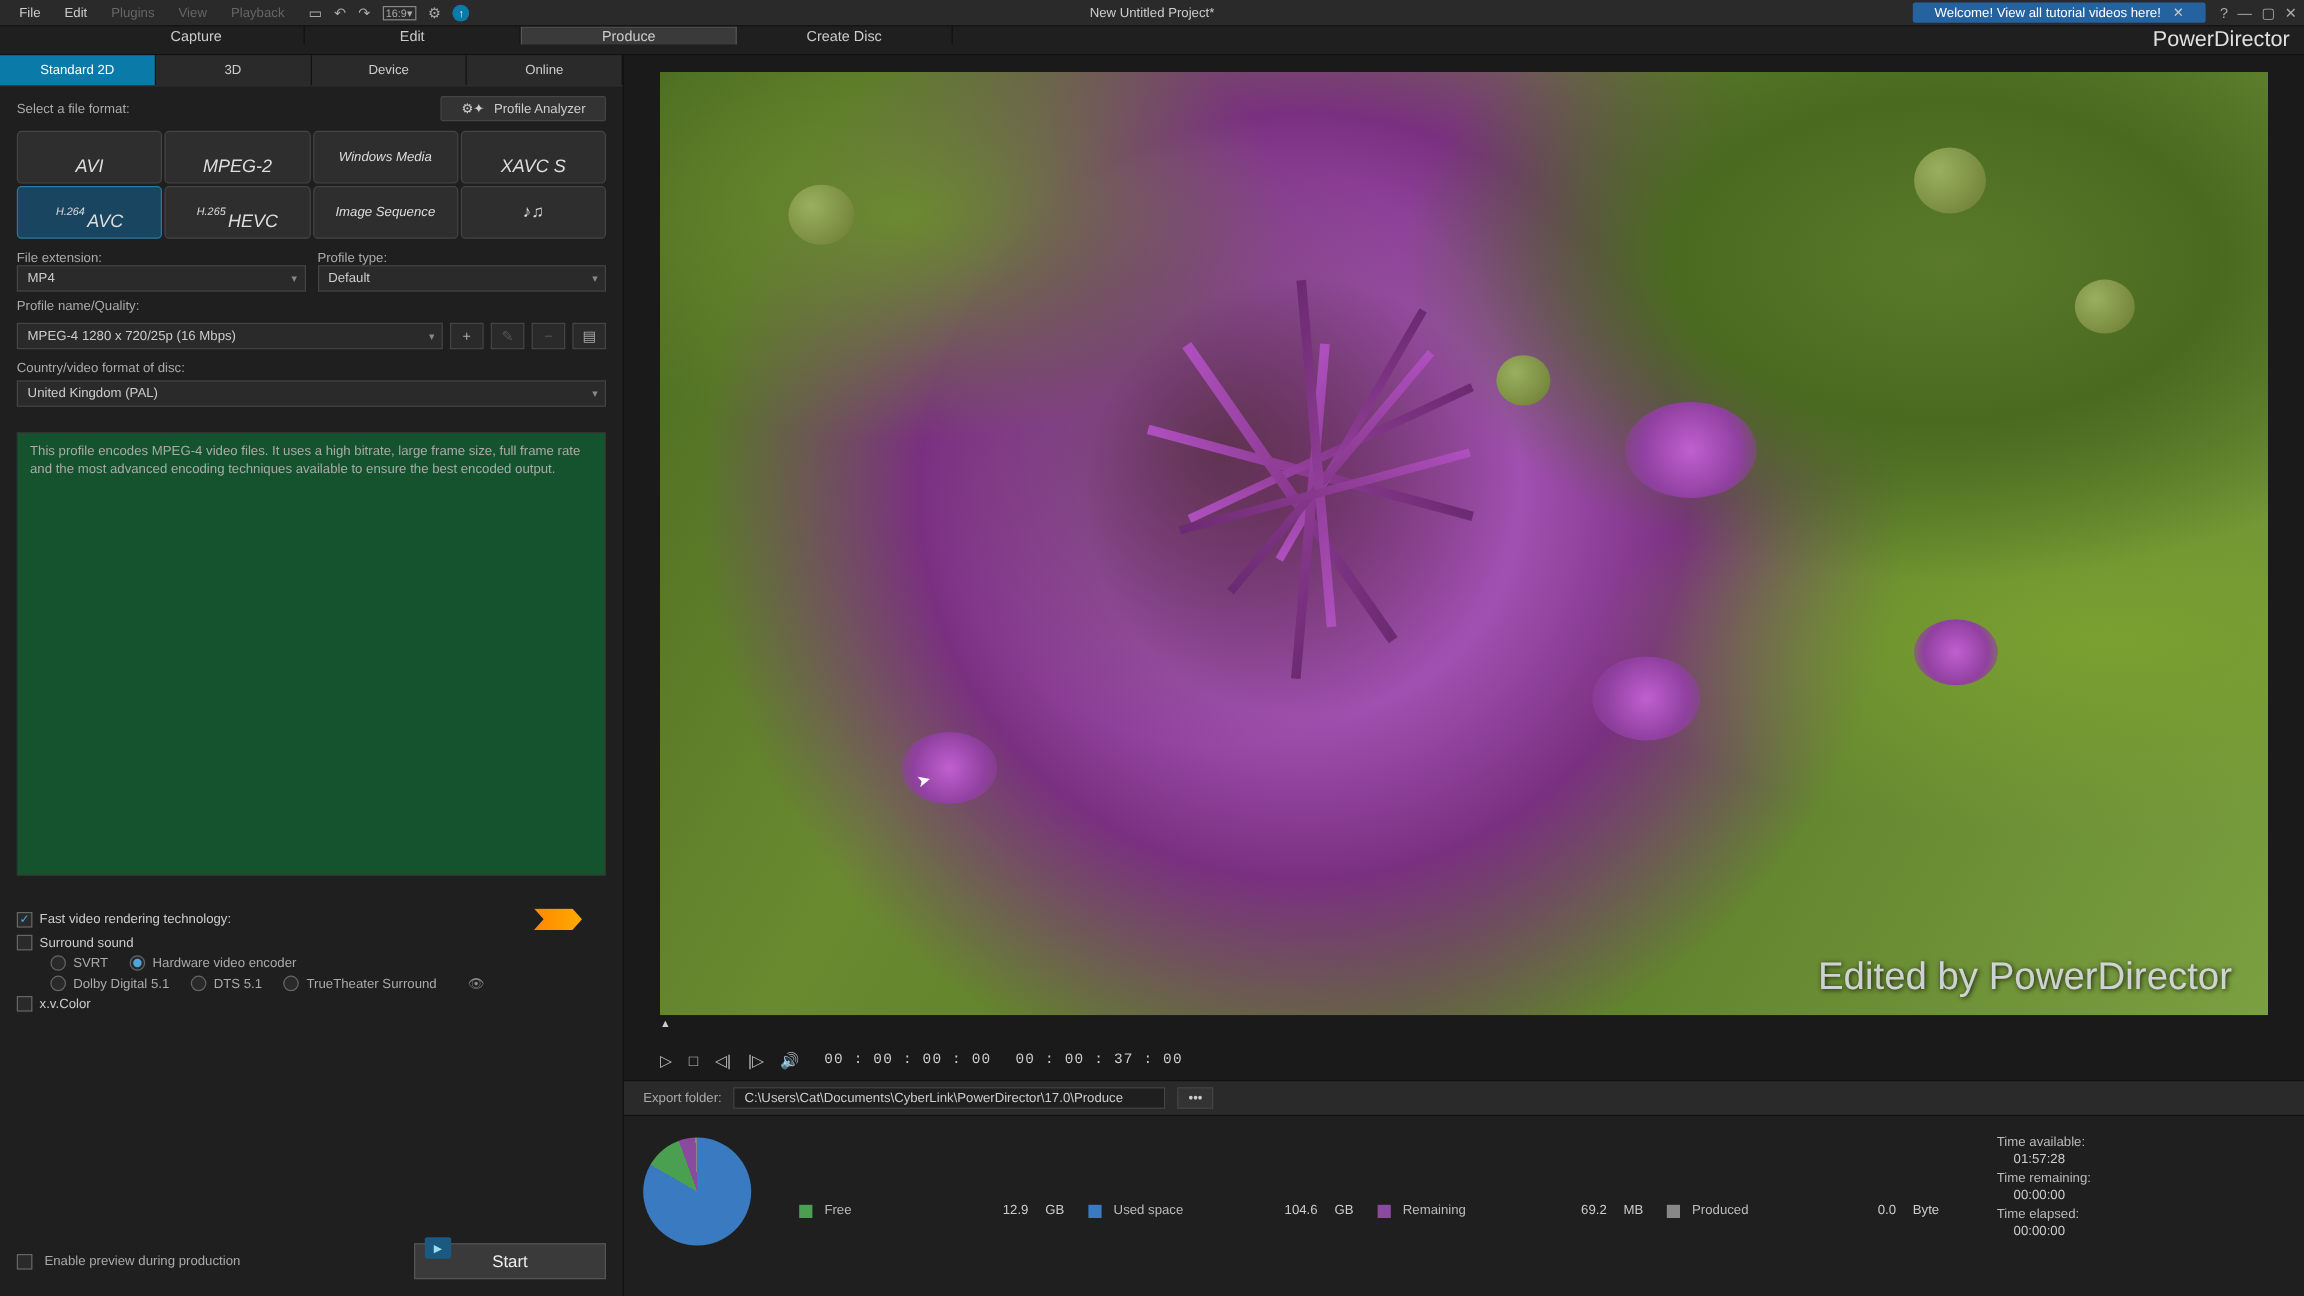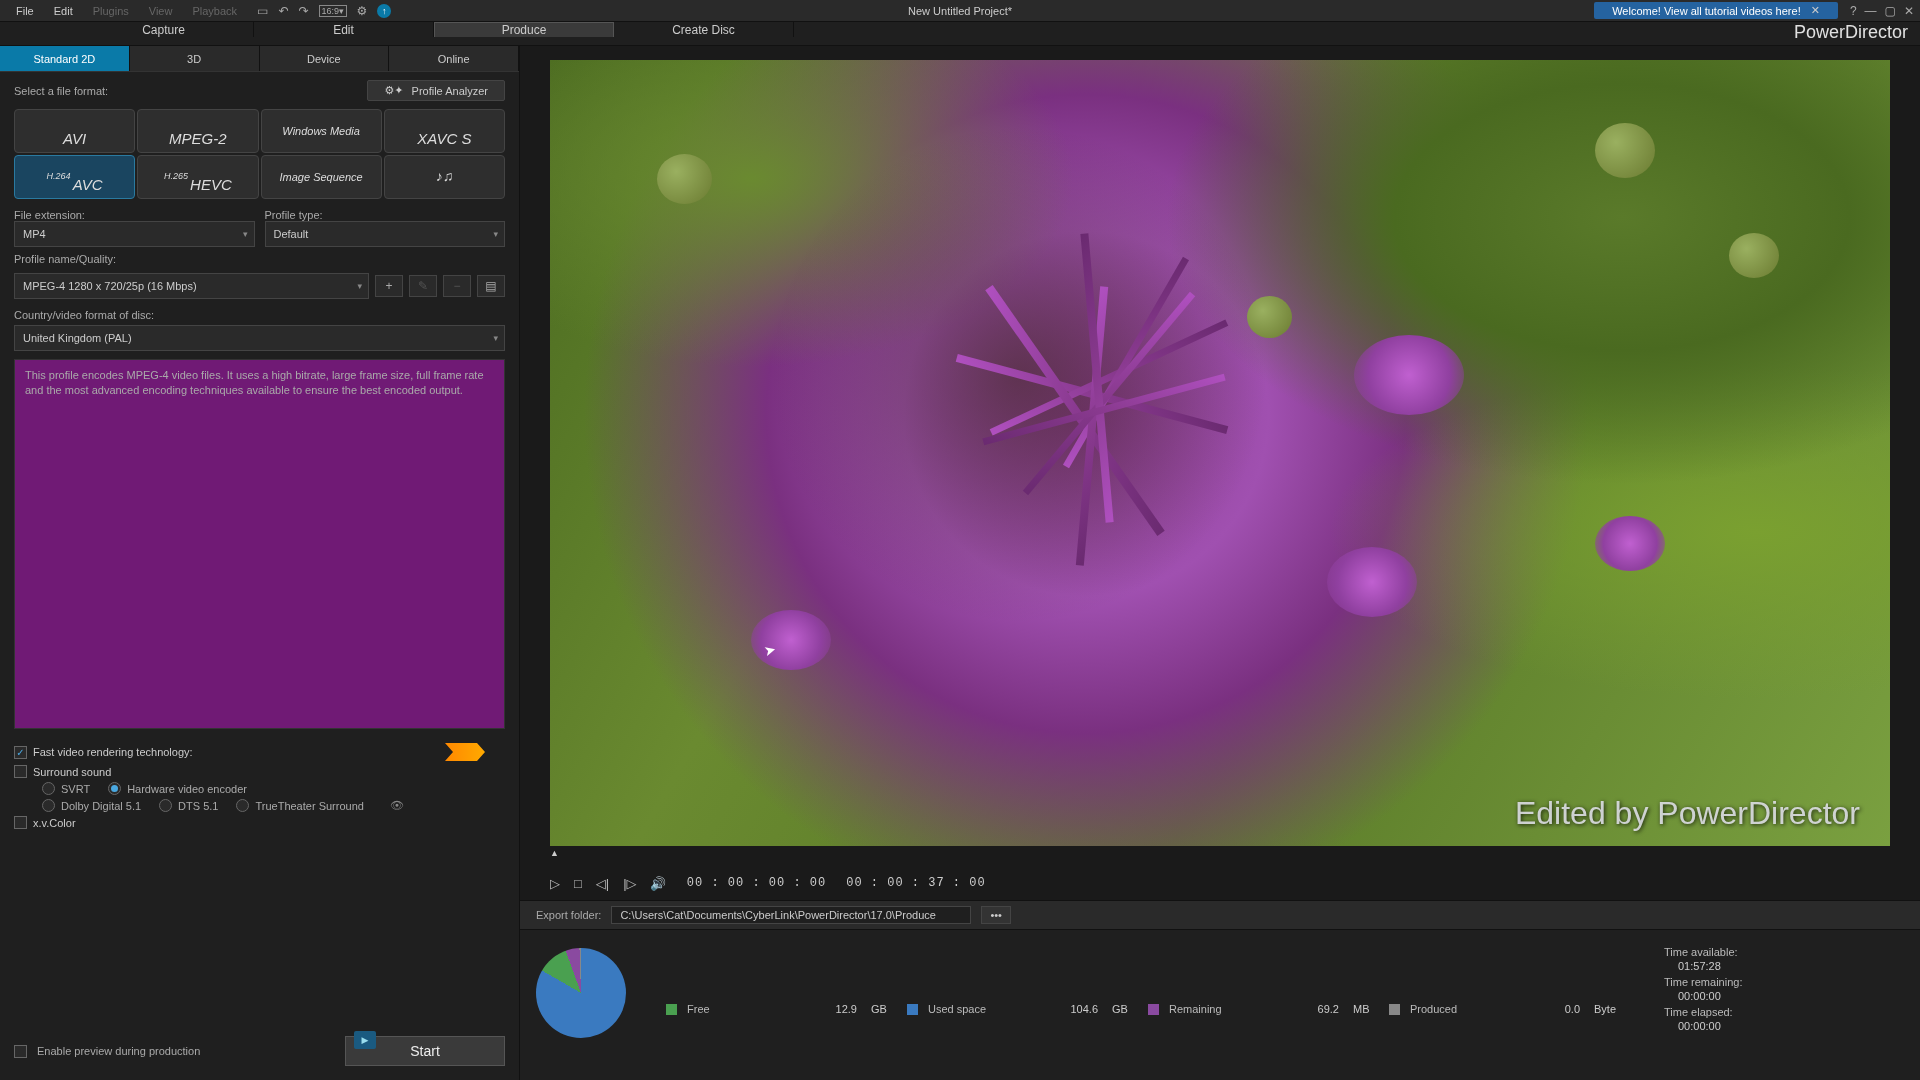--- a/index.html
+++ b/index.html
@@ -46,30 +46,30 @@
 .fmt-btn.sel { background: #1a4560; border-color: #2a7aa0; }
 .fmt-btn .pre { font-size: 9px; font-style: italic; margin-right: 2px; text-align: right; }
 .fmt-btn .main { font-size: 15px; }
 .fmt-btn.small-text { font-size: 11px; font-style: italic; }
 
 
 .field-row { padding: 6px 14px 0; }
 .field-row label { display: block; color: #aaa; font-size: 11px; margin-bottom: 4px; }
 .field-cols { display: flex; gap: 10px; padding: 6px 14px 0; }
 .field-cols .col { flex: 1; }
-.dropdown { background: #2a2a2a; border: 1px solid #444; height: 22px; display: flex; align-items: center; padding: 12px 8px; color: #ccc; font-size: 11px; cursor: pointer; position: relative; }
+.dropdown { background: #2a2a2a; border: 1px solid #444; height: 22px; display: flex; align-items: center; padding: 2px 8px; color: #ccc; font-size: 11px; cursor: pointer; position: relative; }
 .dropdown::after { content: '▾'; position: absolute; right: 6px; color: #888; font-size: 9px; }
 .dd-wide { width: 100%; }
 
 .profile-row { display: flex; gap: 6px; padding: 4px 14px 0; align-items: center; }
 .profile-row .dropdown { flex: 1; }
 .icon-btn { width: 28px; height: 22px; background: #2a2a2a; border: 1px solid #444; display: flex; align-items: center; justify-content: center; color: #aaa; cursor: pointer; font-size: 12px; }
 .icon-btn.disabled { color: #555; }
 
-.desc-box { margin: 8px 14px; background: #701a75; border: 1px solid #333; padding: 8px 10px; font-size: 11px; color: #aaa; line-height: 1.4; height: 370px; }
+.desc-box { margin: 21px 14px; background: #14532d; border: 1px solid #333; padding: 8px 10px; font-size: 11px; color: #aaa; line-height: 1.4; height: 370px; }
 
 
 .opt-section { padding: 4px 14px; }
 .opt-row { display: flex; align-items: center; gap: 6px; padding: 2px 0; font-size: 11px; color: #ccc; }
 .opt-row.sub { padding-left: 28px; gap: 18px; color: #aaa; }
 .chk, .rad { width: 13px; height: 13px; border: 1px solid #666; background: #2a2a2a; display: inline-flex; align-items: center; justify-content: center; cursor: pointer; }
 .rad { border-radius: 50%; }
 .chk.checked::after { content: '✓'; color: #4aa8e0; font-size: 10px; }
 .rad.checked::after { content: ''; width: 7px; height: 7px; background: #4aa8e0; border-radius: 50%; }
 .opt-row .lbl { cursor: pointer; }

